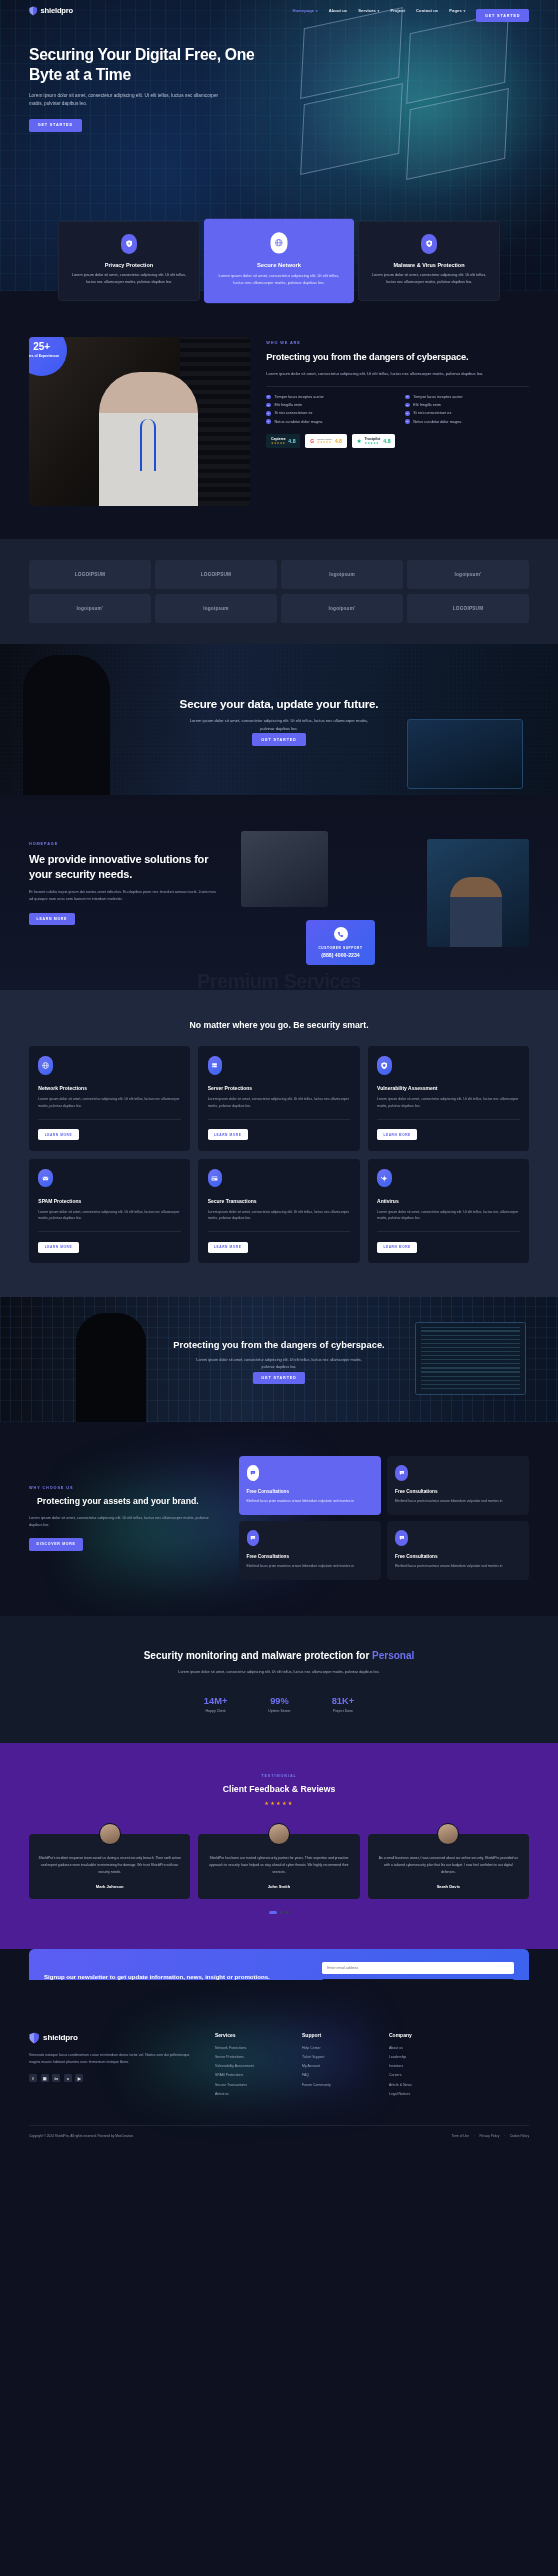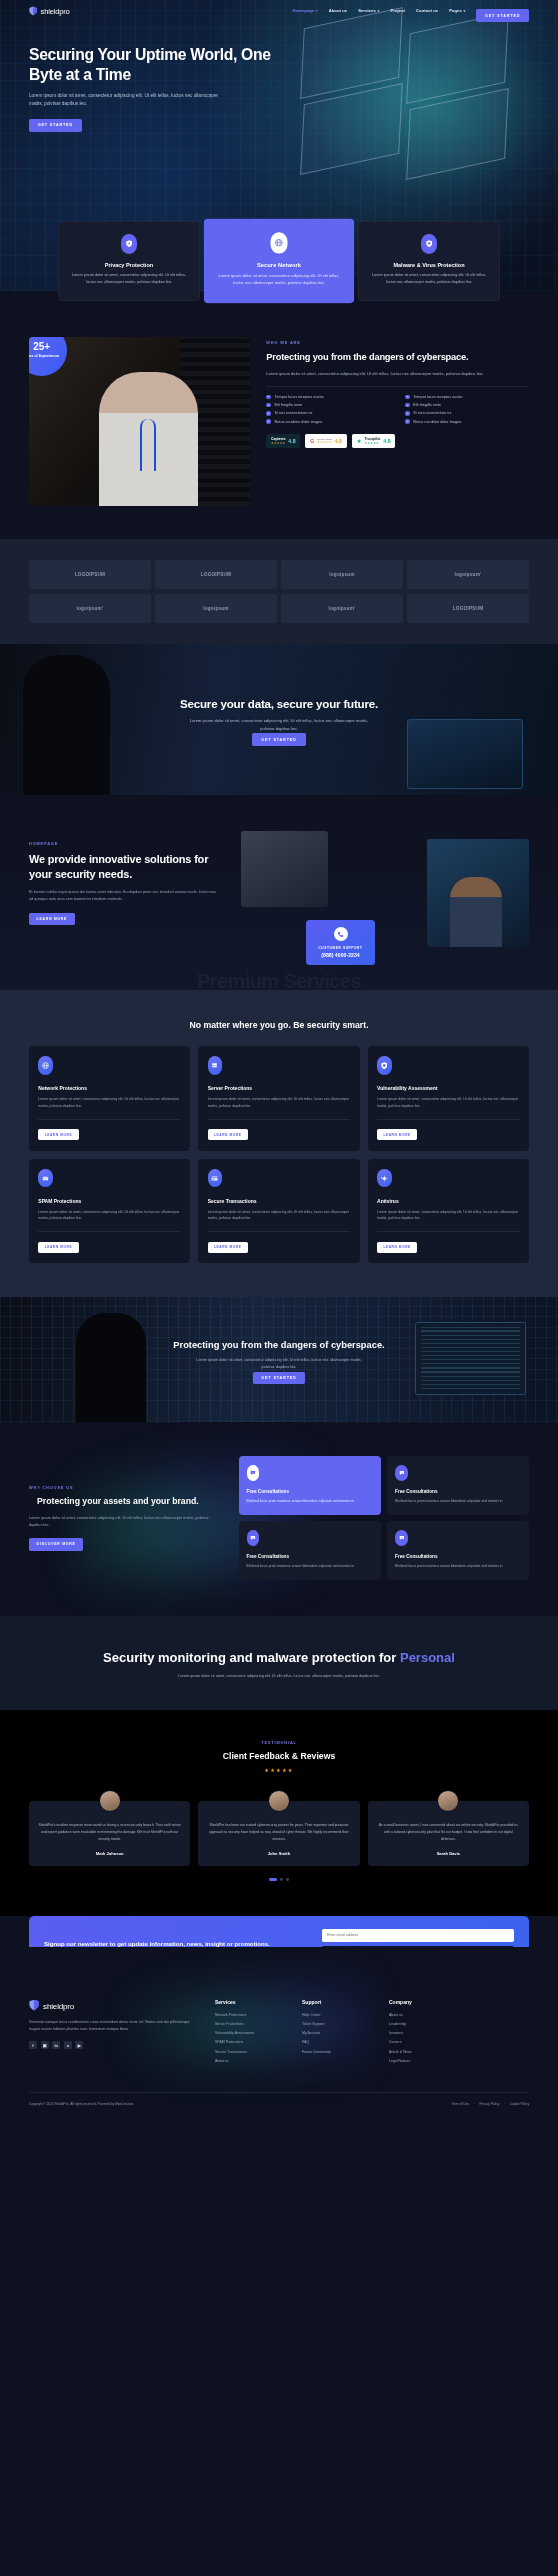--- a/index.html
+++ b/index.html
@@ -45,21 +45,21 @@
   .hero-panels span:nth-child(1){left:5.8px;  top:0;   width:99px;height:70px;}
   .hero-panels span:nth-child(2){left:111px; top:5.8px;width:99px;height:70px;}
   .hero-panels span:nth-child(3){left:5.8px;  top:76px;width:99px;height:70px;}
   .hero-panels span:nth-child(4){left:111px; top:81px;width:99px;height:70px;}
 
   .nav {
     position:relative; z-index:5;
     display:flex; align-items:center; gap:15px;
     height:21px; padding:0 29px;
   }
-  .brand { display:flex; align-items:flex-end; gap:3.5px; font-weight:normal; font-size:7.6px; letter-spacing:-0.2px;}
+  .brand { display:flex; align-items:center; gap:3.5px; font-weight:bold; font-size:7.6px; letter-spacing:-0.2px;}
   .shield-glyph{width:8.1px;height:10px;display:block;}
   .nav-links{display:flex; align-items:center; gap:11px; margin-left:auto; font-size:4.1px; font-weight:bold;}
   .nav-links .it{display:flex;align-items:center;gap:1.7px; color:#e5e9f4; letter-spacing:0.1px;}
   .nav-links .it.active{color:#7b7df0;}
   .caret{font-size:3.5px;opacity:.85;}
   .btn-primary{
     background:#6366f1;color:#fff;font-size:3.8px;font-weight:bold;letter-spacing:0.8px;
     padding:4.1px 7.6px;border:none;border-radius:1.7px;
   }
   .hero-inner{position:relative;z-index:4;padding:24.4px 0 0 29px;max-width:273px;}
@@ -226,29 +226,29 @@
   .wcard.hl p{color:#e5e5fc;}
 
   
   .stats{position:relative;background:#131a2a;padding:33px 0 30px;text-align:center;overflow:hidden;}
   .stats .map{position:absolute;inset:0;
     background-image:radial-gradient(rgba(150,175,215,.22) 0.5px,transparent 0.5px);
     background-size:3.5px 3.5px;
     -webkit-mask-image:radial-gradient(ellipse 62% 52% at 50% 42%, #000 40%, transparent 78%);
             mask-image:radial-gradient(ellipse 62% 52% at 50% 42%, #000 40%, transparent 78%);}
   .stats-in{position:relative;z-index:2;}
-  .stats h2{font-size:13px;line-height:1.35;font-weight:bold;}
+  .stats h2{font-size:10px;line-height:1.35;font-weight:bold;}
   .stats h2 em{font-style:normal;color:#6f72f0;}
   .stats .sub{font-size:3.8px;line-height:1.85;color:#a4adc2;margin:6.4px auto 0;max-width:209px;}
   .statrow{display:flex;justify-content:center;gap:41px;margin-top:20px;}
   .stat .v{font-size:9.3px;font-weight:bold;color:#6f72f0;}
   .stat .l{font-size:3.5px;color:#9aa3ba;margin-top:2.9px;}
 
   
-  .tst{padding:31px 0 35px;text-align:center;background:#000000;}
+  .tst{padding:31px 0 35px;text-align:center;background:#4c1d95;}
   .tst .eyebrow{text-align:center;}
   .tst h2{font-size:8.7px;font-weight:bold;}
   .tstars{color:#f5a623;font-size:5.2px;letter-spacing:1.2px;margin-top:5.8px;}
   .tgrid{display:grid;grid-template-columns:repeat(3,1fr);gap:8.1px;margin-top:16.3px;}
   .tcard{background:#151b2b;border-radius:4.1px;padding:14px 8.7px 10.5px;position:relative;margin-top:11.6px;}
   .av{position:absolute;left:50%;top:-11px;transform:translateX(-50%);
     width:22px;height:22px;border-radius:50%;border:1.2px solid #0d1120;
     background:linear-gradient(160deg,#c9a98f,#7a5f4a);}
   .tcard p{font-size:3.4px;line-height:2;color:#aeb7cc;margin-top:7px;}
   .tcard .nm{font-size:4.1px;font-weight:bold;margin-top:8.1px;}
@@ -328,21 +328,21 @@
       </a>
       <a class="it">
         <span>Pages</span>
         <span class="caret">▾</span>
       </a>
       <button class="btn-primary">GET STARTED</button>
     </div>
   </nav>
 
   <div class="hero-inner">
-    <h1>Securing Your Uptime World, One Byte at a Time</h1>
+    <h1>Securing Your Digital Free, One Byte at a Time</h1>
     <p>Lorem ipsum dolor sit amet, consectetur adipiscing elit. Ut elit tellus, luctus nec ullamcorper mattis, pulvinar dapibus leo.</p>
     <a class="btn-primary">GET STARTED</a>
   </div>
 </section>
 
 <section class="fcards">
   <div class="fcard">
     <div class="fico">
       <svg width="6.4" height="7.6" viewBox="0 0 24 28">
           <path d="M12 1 L23 5 V14 C23 21 12 27 12 27 C12 27 1 21 1 14 V5 Z" fill="#fff"></path>
@@ -504,21 +504,21 @@
       <div class="logocell">LOGOIPSUM</div>
     </div>
   </div>
 </section>
 
 <section class="cta1">
   <div class="dots"></div>
   <div class="figL"></div>
   <div class="laptop"></div>
   <div class="cta1-in">
-    <h2>Secure your data, secure your future.</h2>
+    <h2>Secure your data, update your future.</h2>
     <p>Lorem ipsum dolor sit amet, consectetur adipiscing elit. Ut elit tellus, luctus nec ullamcorper mattis, pulvinar dapibus leo.</p>
     <a class="btn-primary">GET STARTED</a>
   </div>
 </section>
 
 <section class="innov">
   <div class="wrap innov-in">
     <div class="innov-left">
       <div class="eyebrow">HOMEPAGE</div>
       <h2>We provide innovative solutions for your security needs.</h2>
@@ -714,20 +714,34 @@
   </div>
 </section>
 
 <section class="stats">
   <div class="map"></div>
   <div class="wrap stats-in">
     <h2>
       <span>Security monitoring and malware protection for </span><em>Personal</em>
     </h2>
     <p class="sub">Lorem ipsum dolor sit amet, consectetur adipiscing elit. Ut elit tellus, luctus nec ullamcorper mattis, pulvinar dapibus leo.</p>
+    <div class="statrow">
+      <div class="stat">
+        <div class="v">14M+</div>
+        <div class="l">Happy Client</div>
+      </div>
+      <div class="stat">
+        <div class="v">99%</div>
+        <div class="l">Uptime Server</div>
+      </div>
+      <div class="stat">
+        <div class="v">81K+</div>
+        <div class="l">Project Done</div>
+      </div>
+    </div>
   </div>
 </section>
 
 <section class="tst">
   <div class="wrap">
     <div class="eyebrow">TESTIMONIAL</div>
     <h2>Client Feedback &amp; Reviews</h2>
     <div class="tstars">★★★★★</div>
     <div class="tgrid">
       <div class="tcard">

